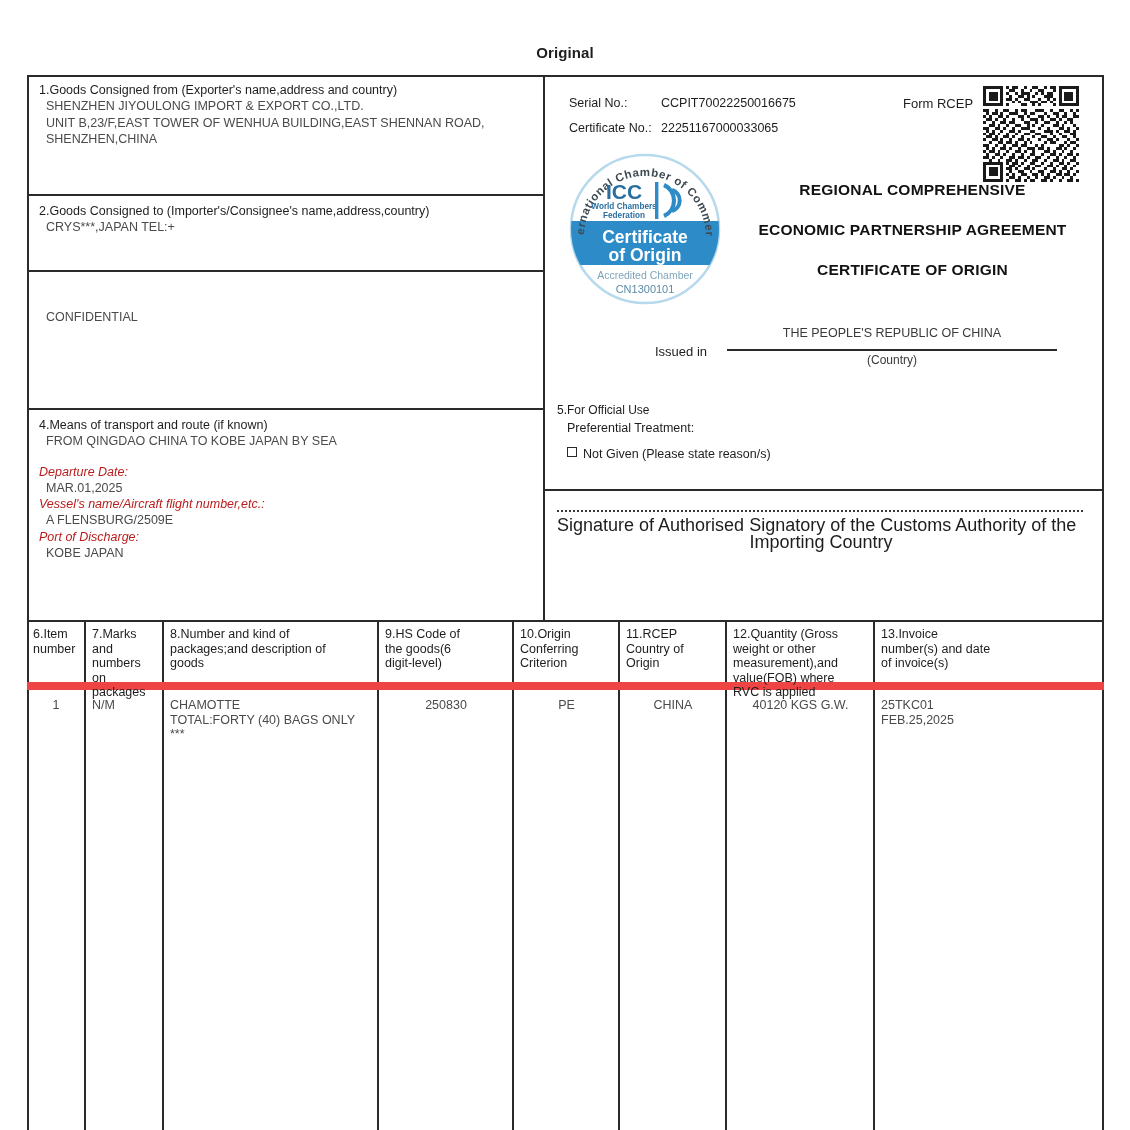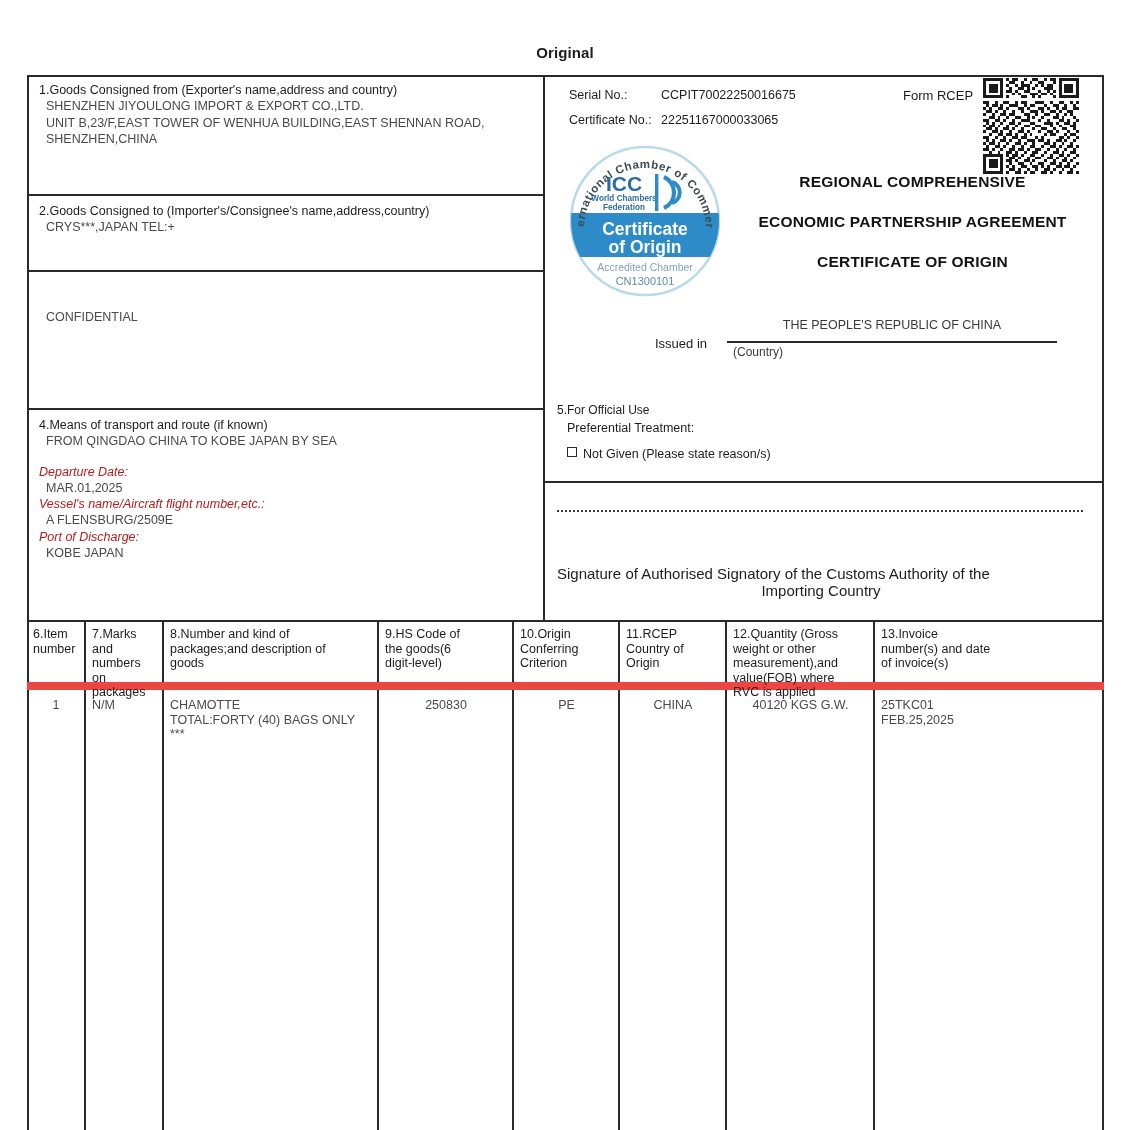--- a/index.html
+++ b/index.html
@@ -98,21 +98,21 @@
   .sub-label {
     font-size: 12.5px;
     color: #b91c1c;
     line-height: 16px;
     font-style: italic;
   }
 
   
   .serial-block {
     position: absolute;
-    left: 0; top: 0;
+    left: 0; top: 8px;
     width: 100%;
     height: 408px;
     box-sizing: border-box;
     border-bottom: 2px solid #2a2a2a;
     padding-left: 31px;
   }
   .serial-row {
     position: absolute;
     font-size: 12.5px;
     color: #1d1d1d;
@@ -197,21 +197,21 @@
     left: 96px;
     top: 23px;
     width: 330px;
     border-bottom: 2px solid #2a2a2a;
   }
   .issued-sub {
     position: absolute;
     left: 102px;
     top: 27px;
     width: 318px;
-    text-align: left;
+    text-align: center;
     font-size: 12px;
     color: #3a3a3a;
   }
 
   
   .official {
     position: absolute;
     left: 0;
     top: 318px;
     width: 100%;
@@ -234,24 +234,23 @@
     left: 12px;
     top: 117px;
     width: 526px;
     border-top: 2px dotted #3a3a3a;
   }
   .sig-text {
     position: absolute;
     left: 12px;
     top: 124px;
     width: 528px;
-    font-size: 15px;
+    font-size: 18px;
     color: #1d1d1d;
     line-height: 17px;
-    margin-top: 48px;
   }
   .sig-text .l1 { display: block; }
   .sig-text .l2 { display: block; text-align: center; }
 
   
   .table {
     position: absolute;
     left: 27px;
     top: 620px;
     width: 1077px;

